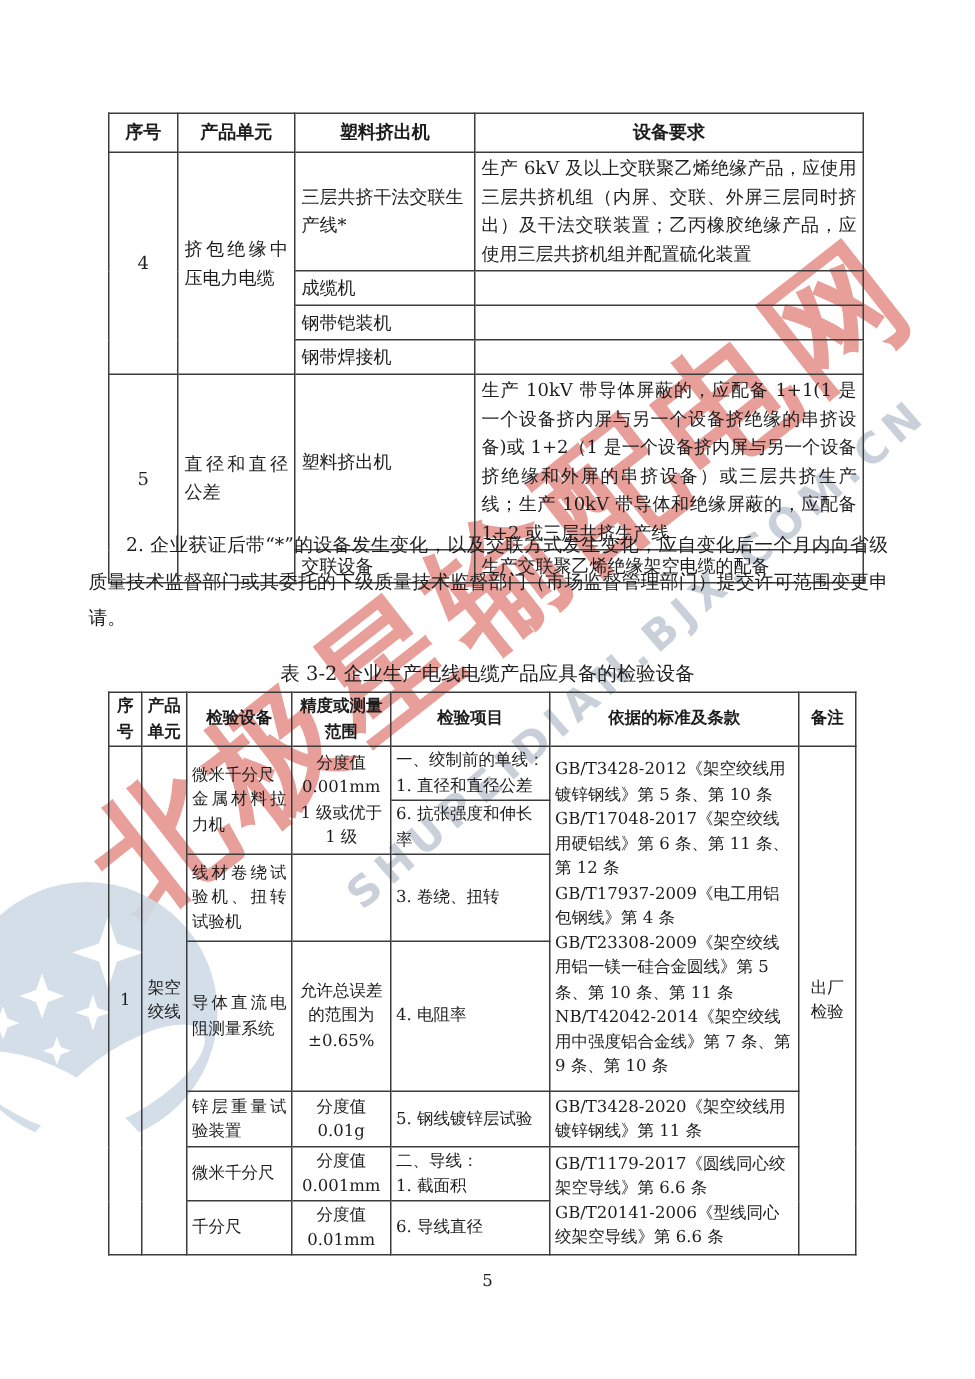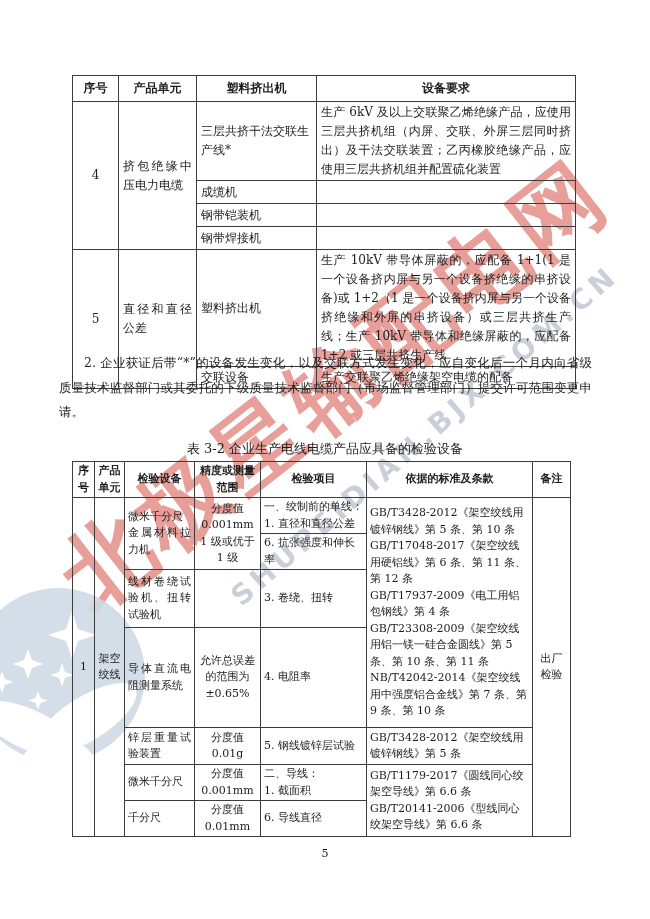--- a/index.html
+++ b/index.html
@@ -159,21 +159,21 @@
       <tr style="height:100px">
         <td class="cj">导体直流电阻测量系统</td>
         <td class="cc">允许总误差的范围为±0.65%</td>
         <td>4. 电阻率</td>
       </tr>
       <tr style="height:37px">
         <td class="cj">锌层重量试验装置</td>
         <td class="cc pre">分度值
 0.01g</td>
         <td>5. 钢线镀锌层试验</td>
-        <td>GB/T3428-2012《架空绞线用镀锌钢线》第 5 条</td>
+        <td>GB/T3428-2020《架空绞线用镀锌钢线》第 11 条</td>
       </tr>
       <tr style="height:36px">
         <td>微米千分尺</td>
         <td class="cc pre">分度值
 0.001mm</td>
         <td class="pre">二、导线：
 1. 截面积</td>
         <td class="pre" rowspan="2">GB/T1179-2017《圆线同心绞架空导线》第 6.6 条
 GB/T20141-2006《型线同心绞架空导线》第 6.6 条</td>
       </tr>

